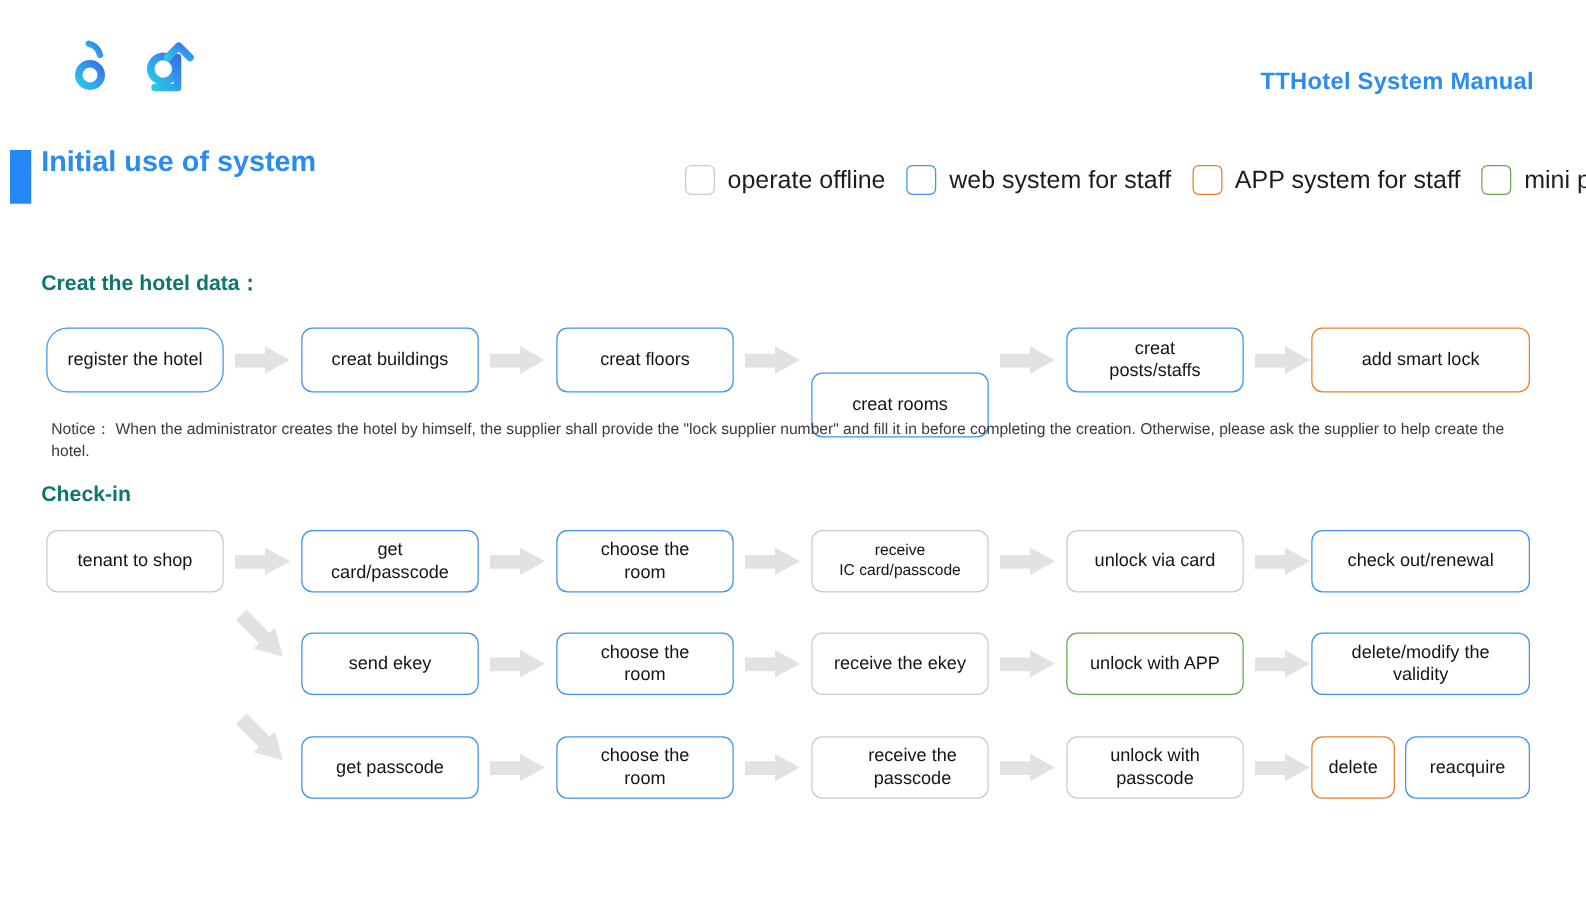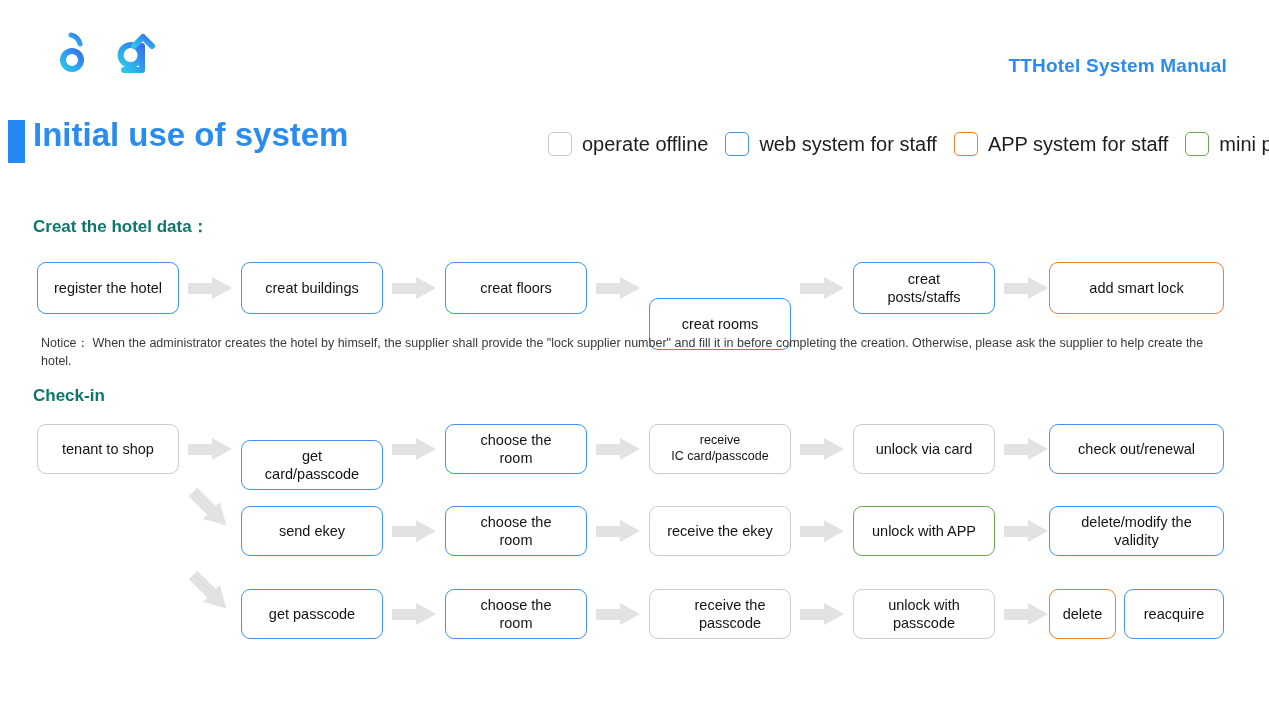--- a/index.html
+++ b/index.html
@@ -48,21 +48,21 @@
     left: 8px;
     top: 2px;
     width: 17px;
     height: 43px;
     background: #2688f5;
   }
   #page-title {
     position: absolute;
     left: 33px;
     top: -2px;
-    font-size: 33px;
+    font-size: 23px;
     font-weight: bold;
     color: #2b8cf0;
     white-space: nowrap;
     text-align: right;
   }
 
   
   #legend {
     position: absolute;
     left: 548px;
@@ -239,21 +239,21 @@
     <span class="legend-label">APP system for staff</span>
   </div>
   <div class="legend-item">
     <span class="legend-box" style="border-color:#6aa84f"></span>
     <span class="legend-label">mini program</span>
   </div>
 </div>
 
 <div class="section-heading" id="heading-create">Creat the hotel data：</div>
 
-<div class="node blue" style="left:37px;  top:262px; width:142px; height:52px;">register the
+<div class="node blue" style="left:37px;  top:262px; width:142px; height:52px;border-radius:17px;">register the
 hotel</div>
 <div class="arrow-right" style="left:188px; top:277px;">
     <span class="shaft"></span>
     <span class="head"></span>
   </div>
 
 <div class="node blue" style="left:241px; top:262px; width:142px; height:52px;">creat buildings</div>
 <div class="arrow-right" style="left:392px; top:277px;">
     <span class="shaft"></span>
     <span class="head"></span>
@@ -291,21 +291,21 @@
   </div>
 <div class="arrow-diag" style="left:184px; top:483px;">
     <span class="shaft"></span>
     <span class="head"></span>
   </div>
 <div class="arrow-diag" style="left:184px; top:566px;">
     <span class="shaft"></span>
     <span class="head"></span>
   </div>
 
-<div class="node blue" style="left:241px; top:424px; width:142px; height:50px; white-space:pre-line;margin-top:16px;">get
+<div class="node blue" style="left:241px; top:424px; width:142px; height:50px; white-space:pre-line;">get
 card/passcode</div>
 <div class="arrow-right" style="left:392px; top:438px;">
     <span class="shaft"></span>
     <span class="head"></span>
   </div>
 
 <div class="node blue" style="left:445px; top:424px; width:142px; height:50px; white-space:pre-line;">choose the
 room</div>
 <div class="arrow-right" style="left:596px; top:438px;">
     <span class="shaft"></span>

